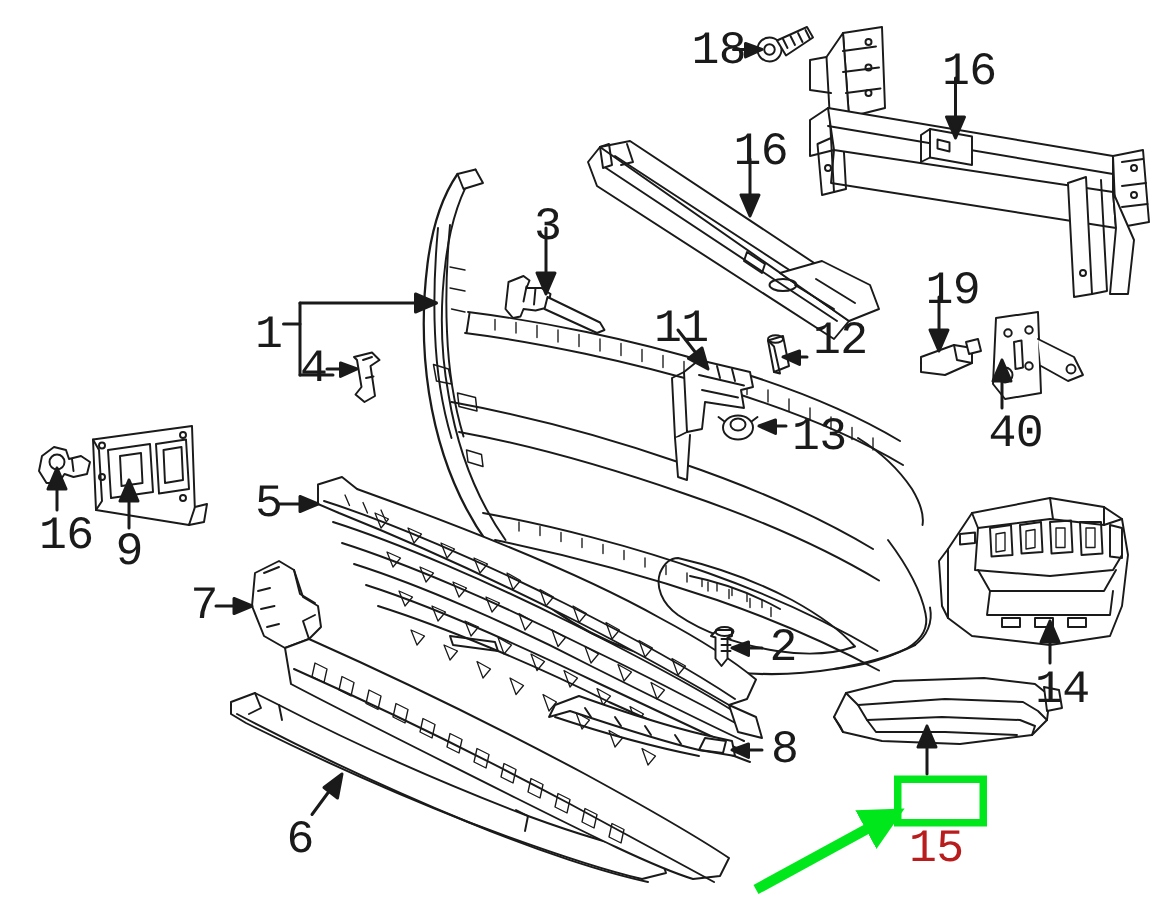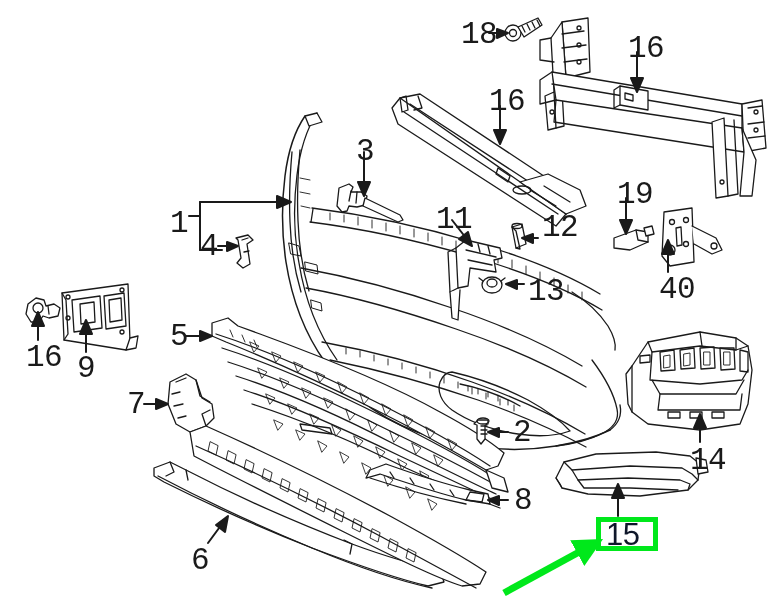--- a/index.html
+++ b/index.html
@@ -35,25 +35,26 @@
   }
   #highlight-box {
     position: absolute;
     box-sizing: border-box;
     border: 5px solid #00e81b;
     background: transparent;
     pointer-events: none;
   }
   #highlight-label {
     position: absolute;
-    font-family: Liberation Sans, sans-serif;
+    font-family: Liberation Mono, monospace;
     font-size: 31px;
-    color: #0f172a;
+    color: #b91c1c;
     line-height: 1;
     white-space: nowrap;
+    margin-top: 32px;
   }
   #green-arrow {
     position: absolute;
     left: 0; top: 0;
     width: 784px; height: 602px;
     pointer-events: none;
   }
 </style>
 </head>
 <body>

